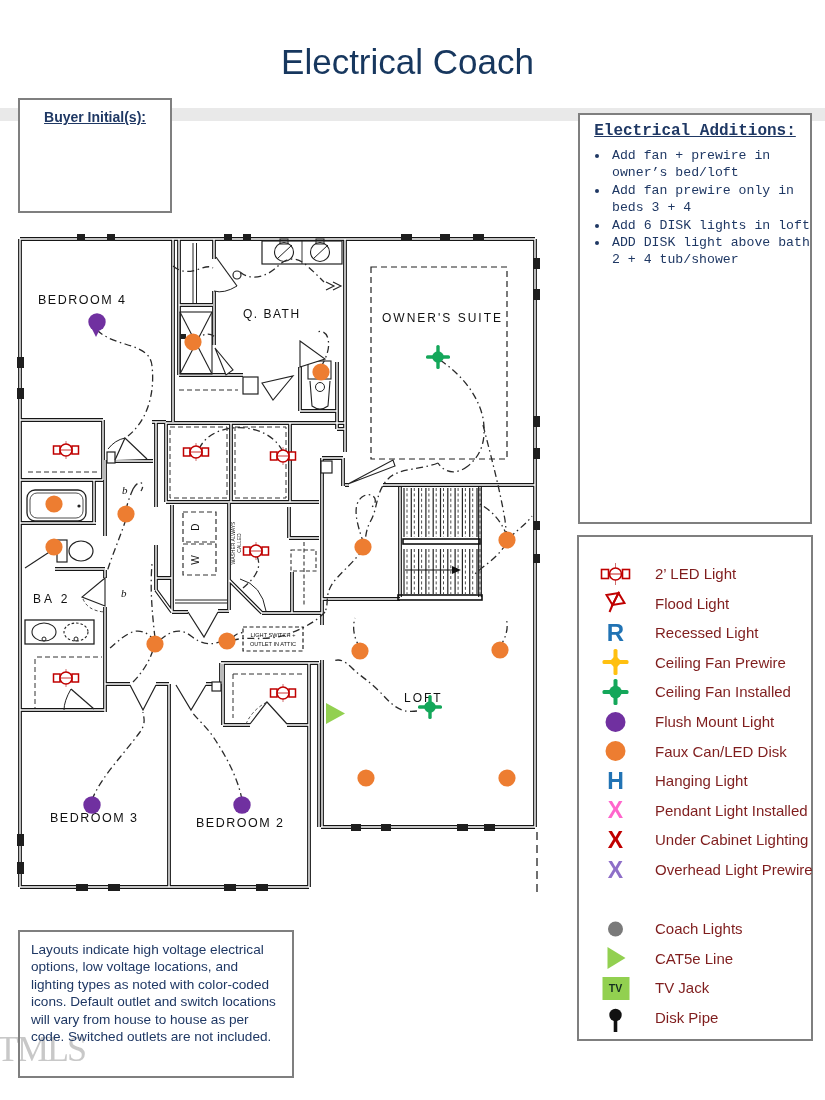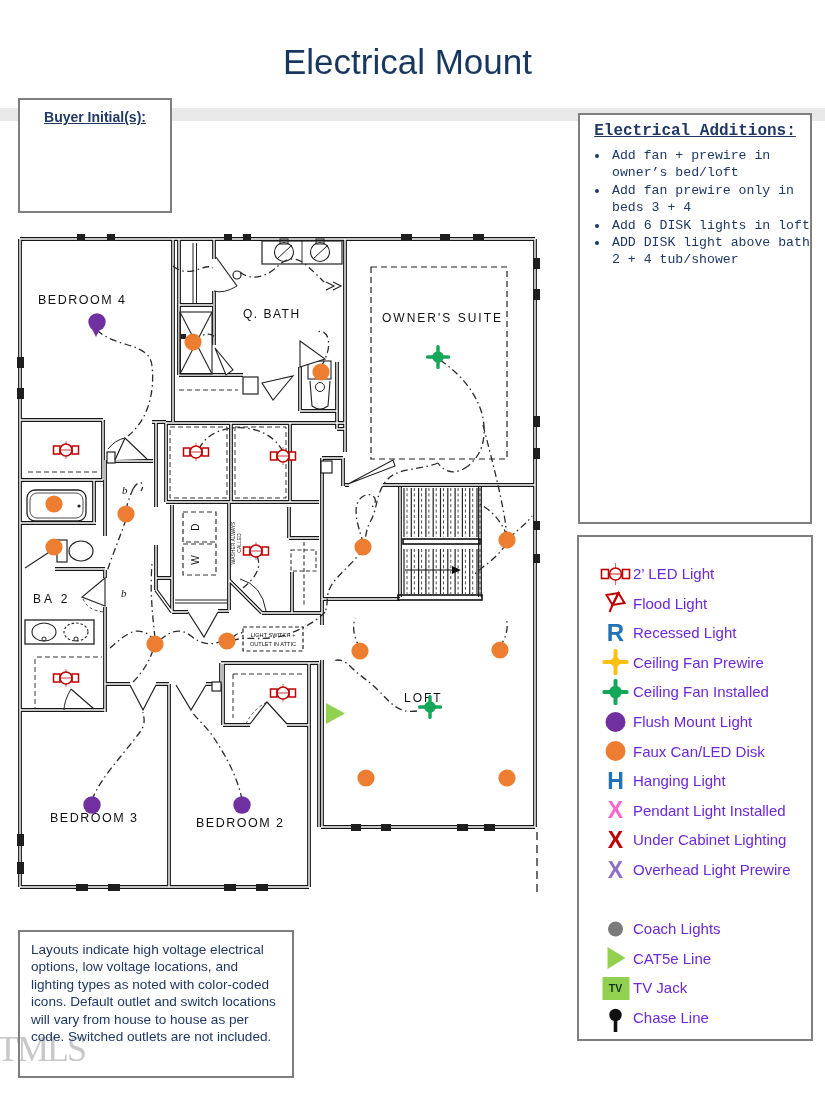--- a/index.html
+++ b/index.html
@@ -8,30 +8,30 @@
 #graybar{position:absolute;top:108px;left:0;width:825px;height:13px;background:#e9e9e9;}
 .gbox{position:absolute;border:2px solid #7f7f7f;background:transparent;box-sizing:border-box;}
 #buyer{left:18px;top:98px;width:154px;height:115px;background:#fff;}
 #buyer .t{margin-top:9px;text-align:center;font-weight:bold;text-decoration:underline;font-size:14px;color:#1F3864;}
 #adds{left:578px;top:113px;width:234px;height:411px;background:#fff;font-family:Liberation Mono, monospace;}
 #adds .t{margin-top:7px;text-align:center;font-weight:bold;text-decoration:underline;font-size:16px;color:#1F3864;}
 #adds ul{margin:8px 0 0 2px;padding-left:27px;color:#1F3864;font-size:13.2px;line-height:1.28;}
 #adds li{margin-bottom:1px;padding-left:3px;}
 #legend{left:577px;top:535px;width:236px;height:506px;background:#fff;}
 .lrow{position:absolute;left:20px;height:30px;display:flex;align-items:center;}
-.lrow .txt{color:#6d28d9;font-size:15px;margin-left:1px;white-space:nowrap;}
+.lrow .txt{color:#7f1d1d;font-size:15px;margin-left:23px;white-space:nowrap;}
 .lrow .ic{width:33px;height:30px;display:flex;align-items:center;justify-content:center;}
 #para{left:18px;top:930px;width:276px;height:148px;}
 #para .t{margin:9px 10px 0 11px;color:#1F3864;font-size:13.6px;line-height:1.285;}
 #tms{position:absolute;left:-3px;top:1028px;font-family:"Liberation Serif",serif;font-size:36px;color:#ababab;letter-spacing:-2px;opacity:.65;z-index:auto;}
 #plan{position:absolute;left:0;top:0;}
 </style>
 </head>
 <body>
-<div id="title">Electrical Mount</div>
+<div id="title">Electrical Coach</div>
 <div id="graybar"></div>
 <svg id="plan" width="825" height="1100" viewBox="0 0 825 1100">
 <path d="M20,239 H535 M535,239 V827 M321,827 H535 M20,239 V887 M20,887 H309 M309,663 V887 M319,663 V827 M309,663 H319 M173,239 V422 M152,422 H166 M115,461 H153 M20,420 H103 M103,420 V480 M20,480 H103 M94,480 V523 M20,523 H96 M55,569 H105 M105,460 V536 M105,570 V578 M105,607 V712 M20,710 H105 M105,684 H130 M156,684 H169 M206,684 H221 M221,663 V684 M169,684 V887 M221,663 H309 M223,663 V725 M223,725 H250 M287,725 H309 M179,239 V375 M179,305 H213 M214,239 V259 M214,291 V345 M179,375 H243 M300,367 V411 M300,411 H337 M337,362 V411 M337,411 V429 M337,429 H345 M166,423 H345 M166,423 V502 M231,423 V502 M290,423 V502 M166,502 H319 M345,239 V452 M345,485 H349 M383,485 H535 M343,458 V486 M322,458 H343 M322,458 V625 M322,660 V827 M322,599 H400 M400,487 V597 M480,487 V597 M172,505 V612 M229,503 V610 M172,612 H188 M218,611 H229 M156,422 V507 M156,545 V590 M156,590 L172,612 M156,578 H172 M229,580 L262,613 M262,613 H322 M289,507 V538 M289,538 H319 M292,572 V613" fill="none" stroke="#161616" stroke-width="3.8"></path>
 <path d="M20,239 H535 M535,239 V827 M321,827 H535 M20,239 V887 M20,887 H309 M309,663 V887 M319,663 V827 M309,663 H319 M173,239 V422 M152,422 H166 M115,461 H153 M20,420 H103 M103,420 V480 M20,480 H103 M94,480 V523 M20,523 H96 M55,569 H105 M105,460 V536 M105,570 V578 M105,607 V712 M20,710 H105 M105,684 H130 M156,684 H169 M206,684 H221 M221,663 V684 M169,684 V887 M221,663 H309 M223,663 V725 M223,725 H250 M287,725 H309 M179,239 V375 M179,305 H213 M214,239 V259 M214,291 V345 M179,375 H243 M300,367 V411 M300,411 H337 M337,362 V411 M337,411 V429 M337,429 H345 M166,423 H345 M166,423 V502 M231,423 V502 M290,423 V502 M166,502 H319 M345,239 V452 M345,485 H349 M383,485 H535 M343,458 V486 M322,458 H343 M322,458 V625 M322,660 V827 M322,599 H400 M400,487 V597 M480,487 V597 M172,505 V612 M229,503 V610 M172,612 H188 M218,611 H229 M156,422 V507 M156,545 V590 M156,590 L172,612 M156,578 H172 M229,580 L262,613 M262,613 H322 M289,507 V538 M289,538 H319 M292,572 V613" fill="none" stroke="#ffffff" stroke-width="1.4"></path>
 <line x1="404.0" y1="488" x2="404.0" y2="537" stroke="#222" stroke-width="1.2"></line>
 <line x1="407.0" y1="488" x2="407.0" y2="537" stroke="#222" stroke-width="0.8" stroke-dasharray="3 2.4"></line>
 <line x1="411.3" y1="488" x2="411.3" y2="537" stroke="#222" stroke-width="1.2"></line>
 <line x1="414.3" y1="488" x2="414.3" y2="537" stroke="#222" stroke-width="0.8" stroke-dasharray="3 2.4"></line>
 <line x1="418.6" y1="488" x2="418.6" y2="537" stroke="#222" stroke-width="1.2"></line>
 <line x1="421.6" y1="488" x2="421.6" y2="537" stroke="#222" stroke-width="0.8" stroke-dasharray="3 2.4"></line>
@@ -432,18 +432,18 @@
       </div>
       <div class="txt">TV Jack</div>
     </div>
 <div class="lrow" style="top:465.5px">
       <div class="ic">
         <svg width="33" height="30" viewBox="-16.5 -15 33 30">
           <line x1="0" y1="2" x2="0" y2="14" stroke="#111" stroke-width="3.6"></line>
           <circle cx="0" cy="-3" r="6.2" fill="#111"></circle>
         </svg>
       </div>
-      <div class="txt">Chase Line</div>
+      <div class="txt">Disk Pipe</div>
     </div>
 </div>
 <div id="para" class="gbox">
     <div class="t">Layouts indicate high voltage electrical options, low voltage locations, and lighting types as noted with color-coded icons. Default outlet and switch locations will vary from house to house as per code. Switched outlets are not included.</div>
   </div>
 
 </body></html>

